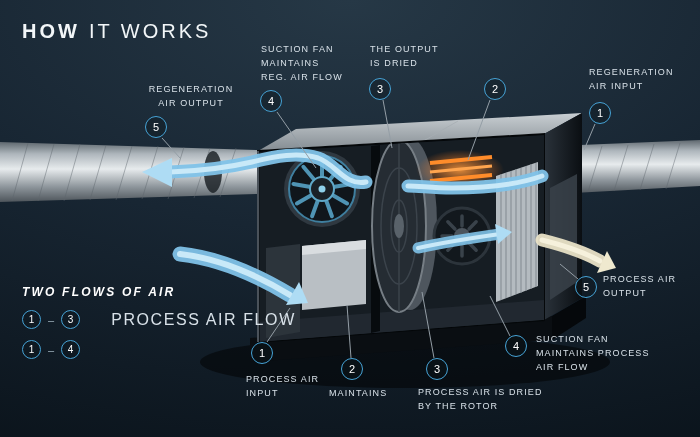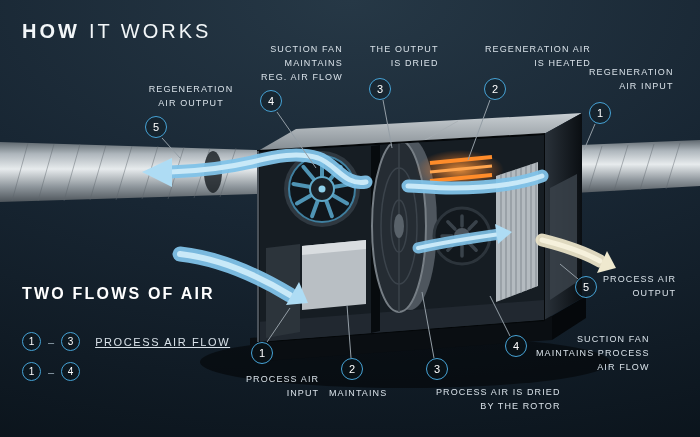--- a/index.html
+++ b/index.html
@@ -11,33 +11,33 @@
   }
   svg { position:absolute; left:0; top:0; }
   .title {
     position:absolute; left:22px; top:20px; color:#f2f6f8;
     font-size:20px; letter-spacing:3px; white-space:nowrap;
   }
   .title .t-bold { font-weight:700; }
   .title .t-light { font-weight:300; margin-left:9px; }
   .lbl {
     position:absolute; color:#d8e1e8; font-size:9px; letter-spacing:1.1px;
-    line-height:1.55; white-space:pre-line;text-align:right;
+    line-height:1.55; white-space:pre-line;
   }
   .num {
     position:absolute; width:22px; height:22px; border-radius:50%;
     border:1.6px solid #46a3d6; background:rgba(12,22,30,.35);
     color:#ffffff; font-size:11px; display:flex; align-items:center; justify-content:center;
   }
   .legend { position:absolute; left:22px; top:285px; }
-  .legend-title { color:#ffffff; font-size:16px; font-weight:700; letter-spacing:2.2px; margin-bottom:29px; }
+  .legend-title { color:#ffffff; font-size:12px; font-weight:700; letter-spacing:2.2px; margin-bottom:11px;font-style:italic; }
   .legend-row { display:flex; align-items:center; gap:7px; margin-bottom:11px; }
   .num.sm { position:static; width:19px; height:19px; font-size:10px; flex:0 0 auto; }
   .legend-sep { color:#9fb0bc; font-size:11px; }
-  .legend-label { color:#d8e1e8; font-size:11px; letter-spacing:1.6px; margin-left:8px;text-decoration:underline; }
+  .legend-label { color:#d8e1e8; font-size:16px; letter-spacing:1.6px; margin-left:24px; }
 </style>
 </head>
 <body>
 
 <div class="stage">
 
   <svg width="700" height="437" viewBox="0 0 700 437">
     <defs>
       <linearGradient id="ductG" x1="0" y1="0" x2="0" y2="1">
         <stop offset="0" stop-color="#5f686f"></stop>
@@ -229,28 +229,26 @@
     <span class="t-bold">HOW</span><span class="t-light">IT WORKS</span>
   </div>
 
   <div class="lbl" style="left:136px; top:83px; width:110px; text-align:center;">REGENERATION
 AIR OUTPUT</div>
   <div class="lbl" style="left:261px; top:43px;">SUCTION FAN
 MAINTAINS
 REG. AIR FLOW</div>
   <div class="lbl" style="left:370px; top:43px;">THE OUTPUT
 IS DRIED</div>
-  <div class="lbl" style="left:485px; top:43px;">REGENERATION AIR
-IS HEATED</div>
   <div class="lbl" style="left:589px; top:66px;">REGENERATION
 AIR INPUT</div>
   <div class="lbl" style="left:246px; top:373px;">PROCESS AIR
 INPUT</div>
   <div class="lbl" style="left:329px; top:387px;">MAINTAINS</div>
-  <div class="lbl" style="left:436px; top:386px;">PROCESS AIR IS DRIED
+  <div class="lbl" style="left:418px; top:386px;">PROCESS AIR IS DRIED
 BY THE ROTOR</div>
   <div class="lbl" style="left:536px; top:333px;">SUCTION FAN
 MAINTAINS PROCESS
 AIR FLOW</div>
   <div class="lbl" style="left:603px; top:273px;">PROCESS AIR
 OUTPUT</div>
 
   <div class="num" style="left:145px; top:116px;">5</div>
   <div class="num" style="left:260px; top:90px;">4</div>
   <div class="num" style="left:369px; top:78px;">3</div>

